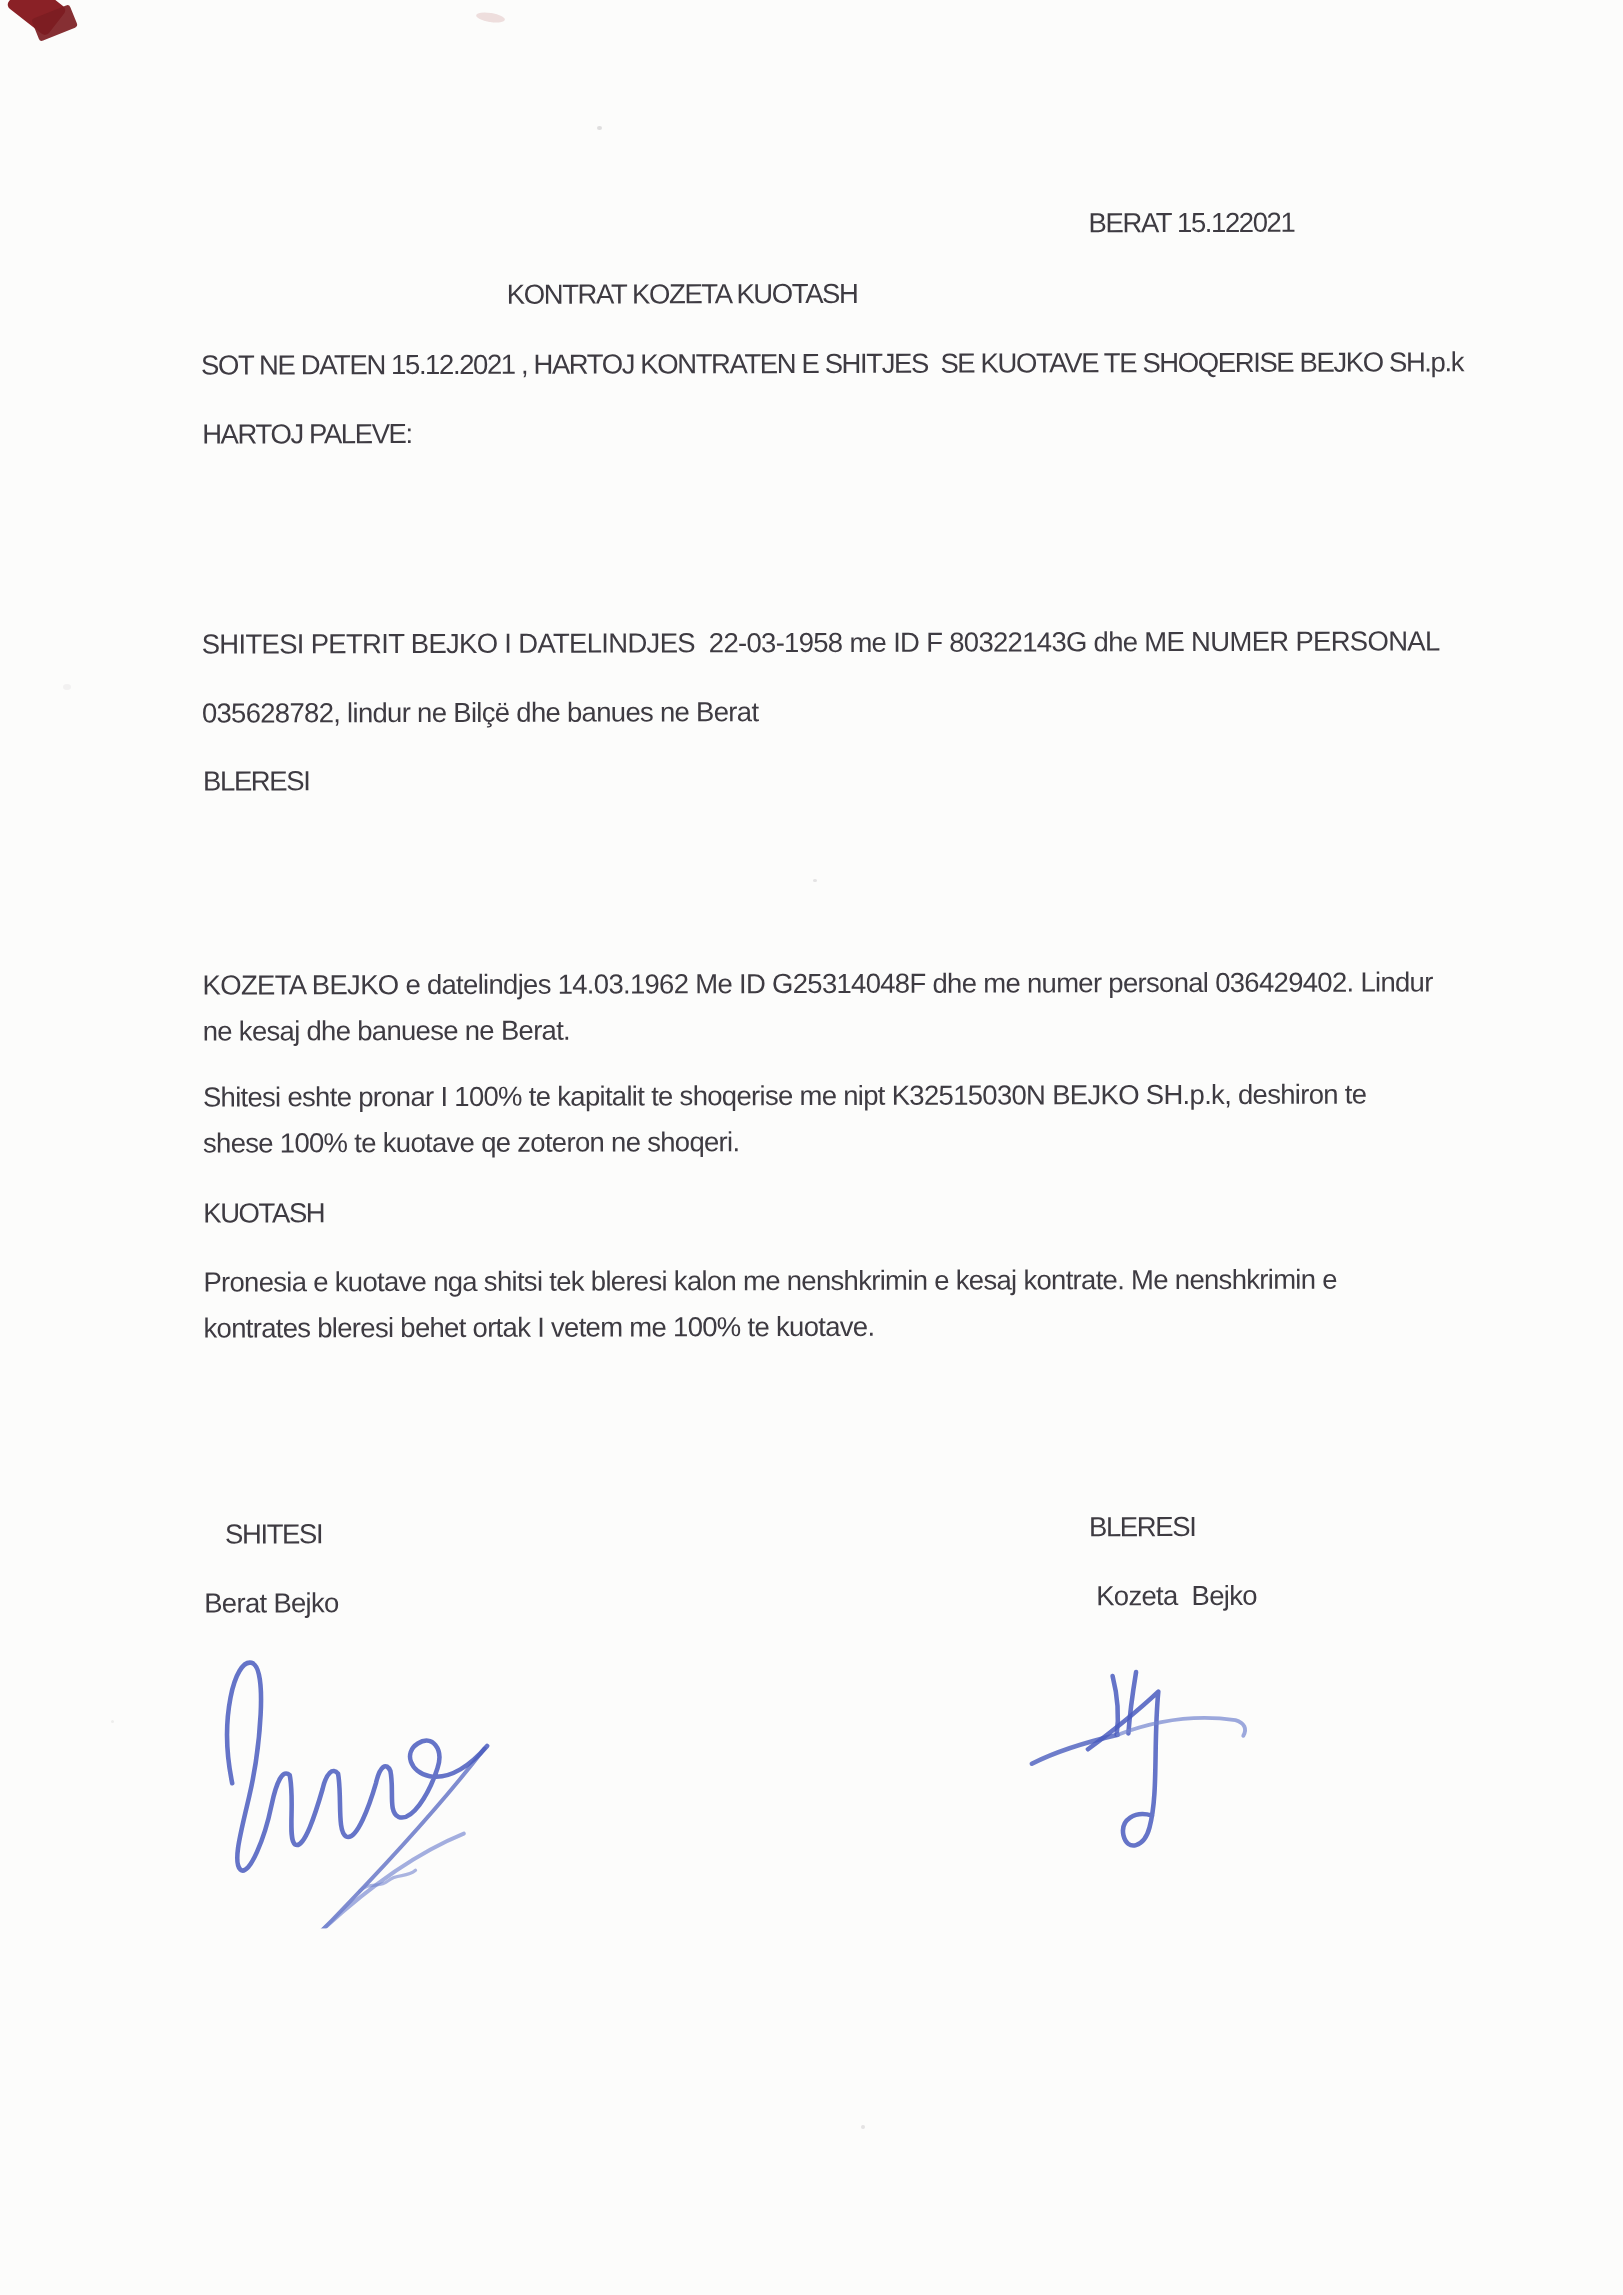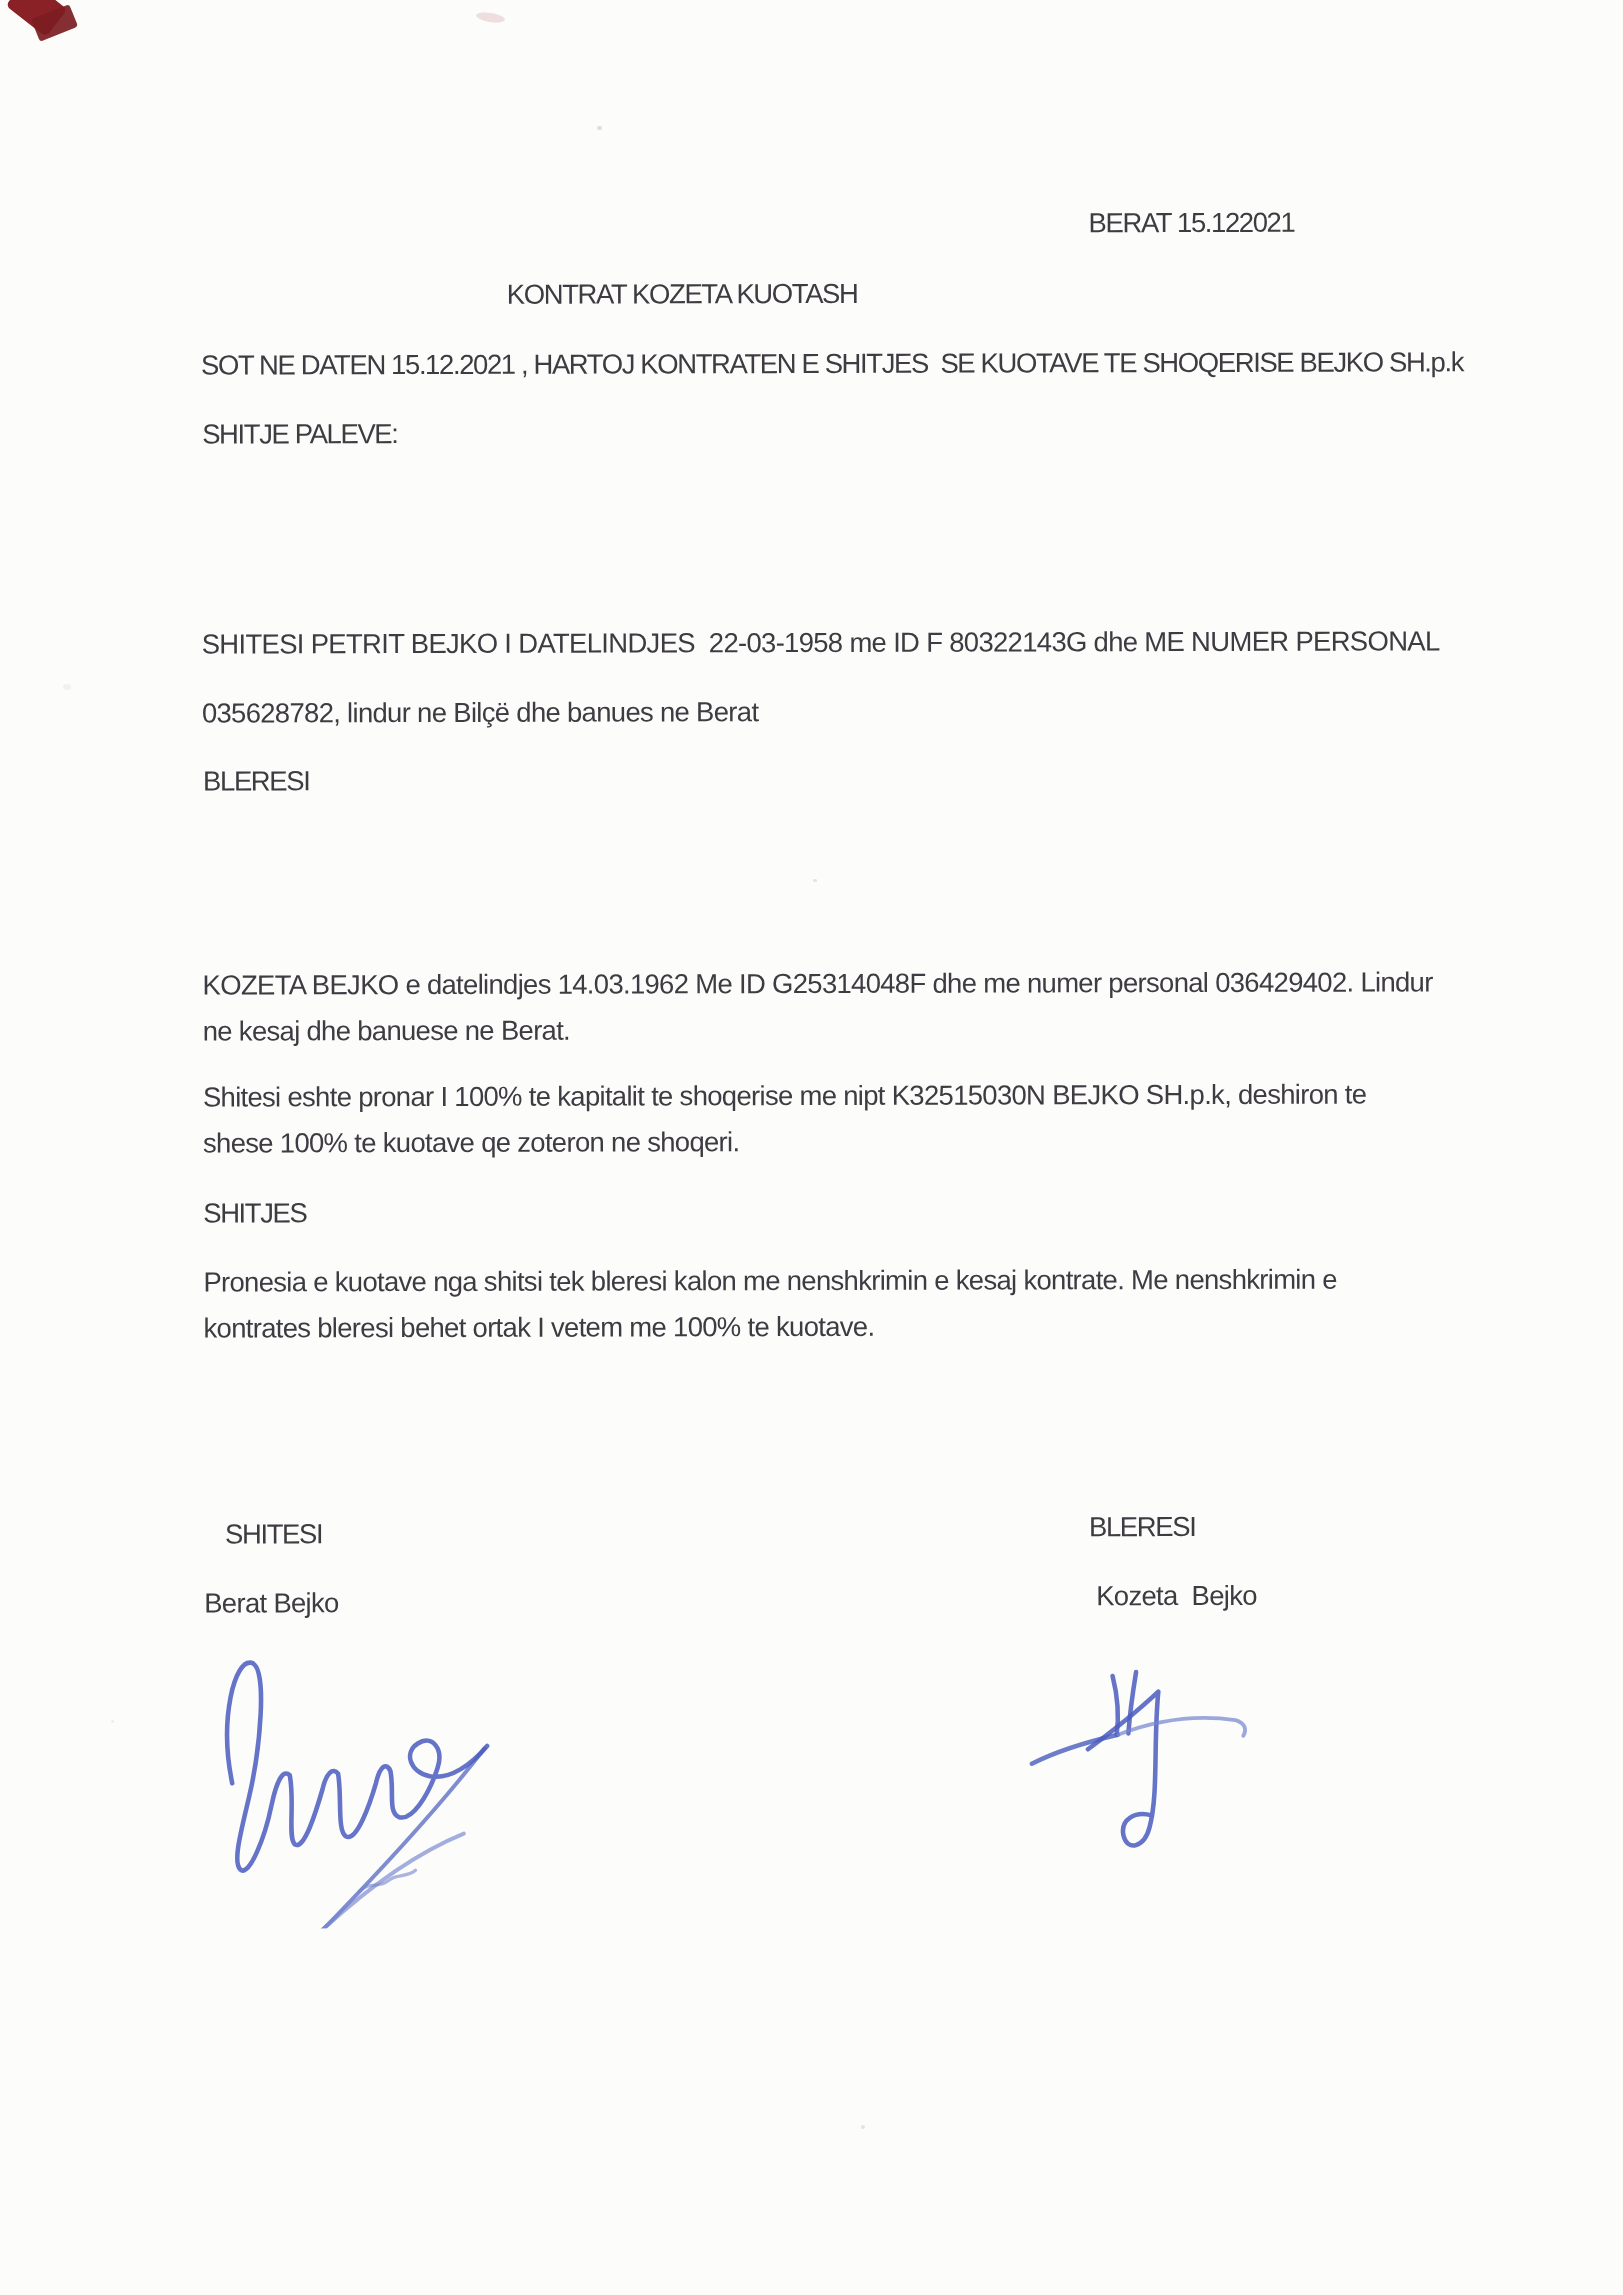--- a/index.html
+++ b/index.html
@@ -78,34 +78,34 @@
   <div class="speck speck-5"></div>
 
   <div class="scan-skew">
 
     <div class="line caps l-date">BERAT 15.122021</div>
 
     <div class="line caps l-title">KONTRAT KOZETA KUOTASH</div>
 
     <div class="line caps l-intro">SOT NE DATEN 15.12.2021 , HARTOJ KONTRATEN E SHITJES  SE KUOTAVE TE SHOQERISE BEJKO SH.p.k</div>
 
-    <div class="line caps l-parties">SHITJE PALEVE:</div>
+    <div class="line caps l-parties">HARTOJ PALEVE:</div>
 
     <div class="line l-seller1">SHITESI PETRIT BEJKO I DATELINDJES  22-03-1958 me ID F 80322143G dhe ME NUMER PERSONAL</div>
     <div class="line l-seller2">035628782, lindur ne Bilçë dhe banues ne Berat</div>
 
     <div class="line caps l-buyerhead">BLERESI</div>
 
     <div class="line l-buyer1">KOZETA BEJKO e datelindjes 14.03.1962 Me ID G25314048F dhe me numer personal 036429402. Lindur</div>
     <div class="line l-buyer2">ne kesaj dhe banuese ne Berat.</div>
 
     <div class="line l-own1">Shitesi eshte pronar I 100% te kapitalit te shoqerise me nipt K32515030N BEJKO SH.p.k, deshiron te</div>
     <div class="line l-own2">shese 100% te kuotave qe zoteron ne shoqeri.</div>
 
-    <div class="line caps l-pronesia">SHITJES</div>
+    <div class="line caps l-pronesia">KUOTASH</div>
 
     <div class="line l-tr1">Pronesia e kuotave nga shitsi tek bleresi kalon me nenshkrimin e kesaj kontrate. Me nenshkrimin e</div>
     <div class="line l-tr2">kontrates bleresi behet ortak I vetem me 100% te kuotave.</div>
 
     <div class="line caps l-sellerlbl">SHITESI</div>
     <div class="line caps l-buyerlbl">BLERESI</div>
 
     <div class="line l-sellernm">Berat Bejko</div>
     <div class="line l-buyernm">Kozeta  Bejko</div>
 

